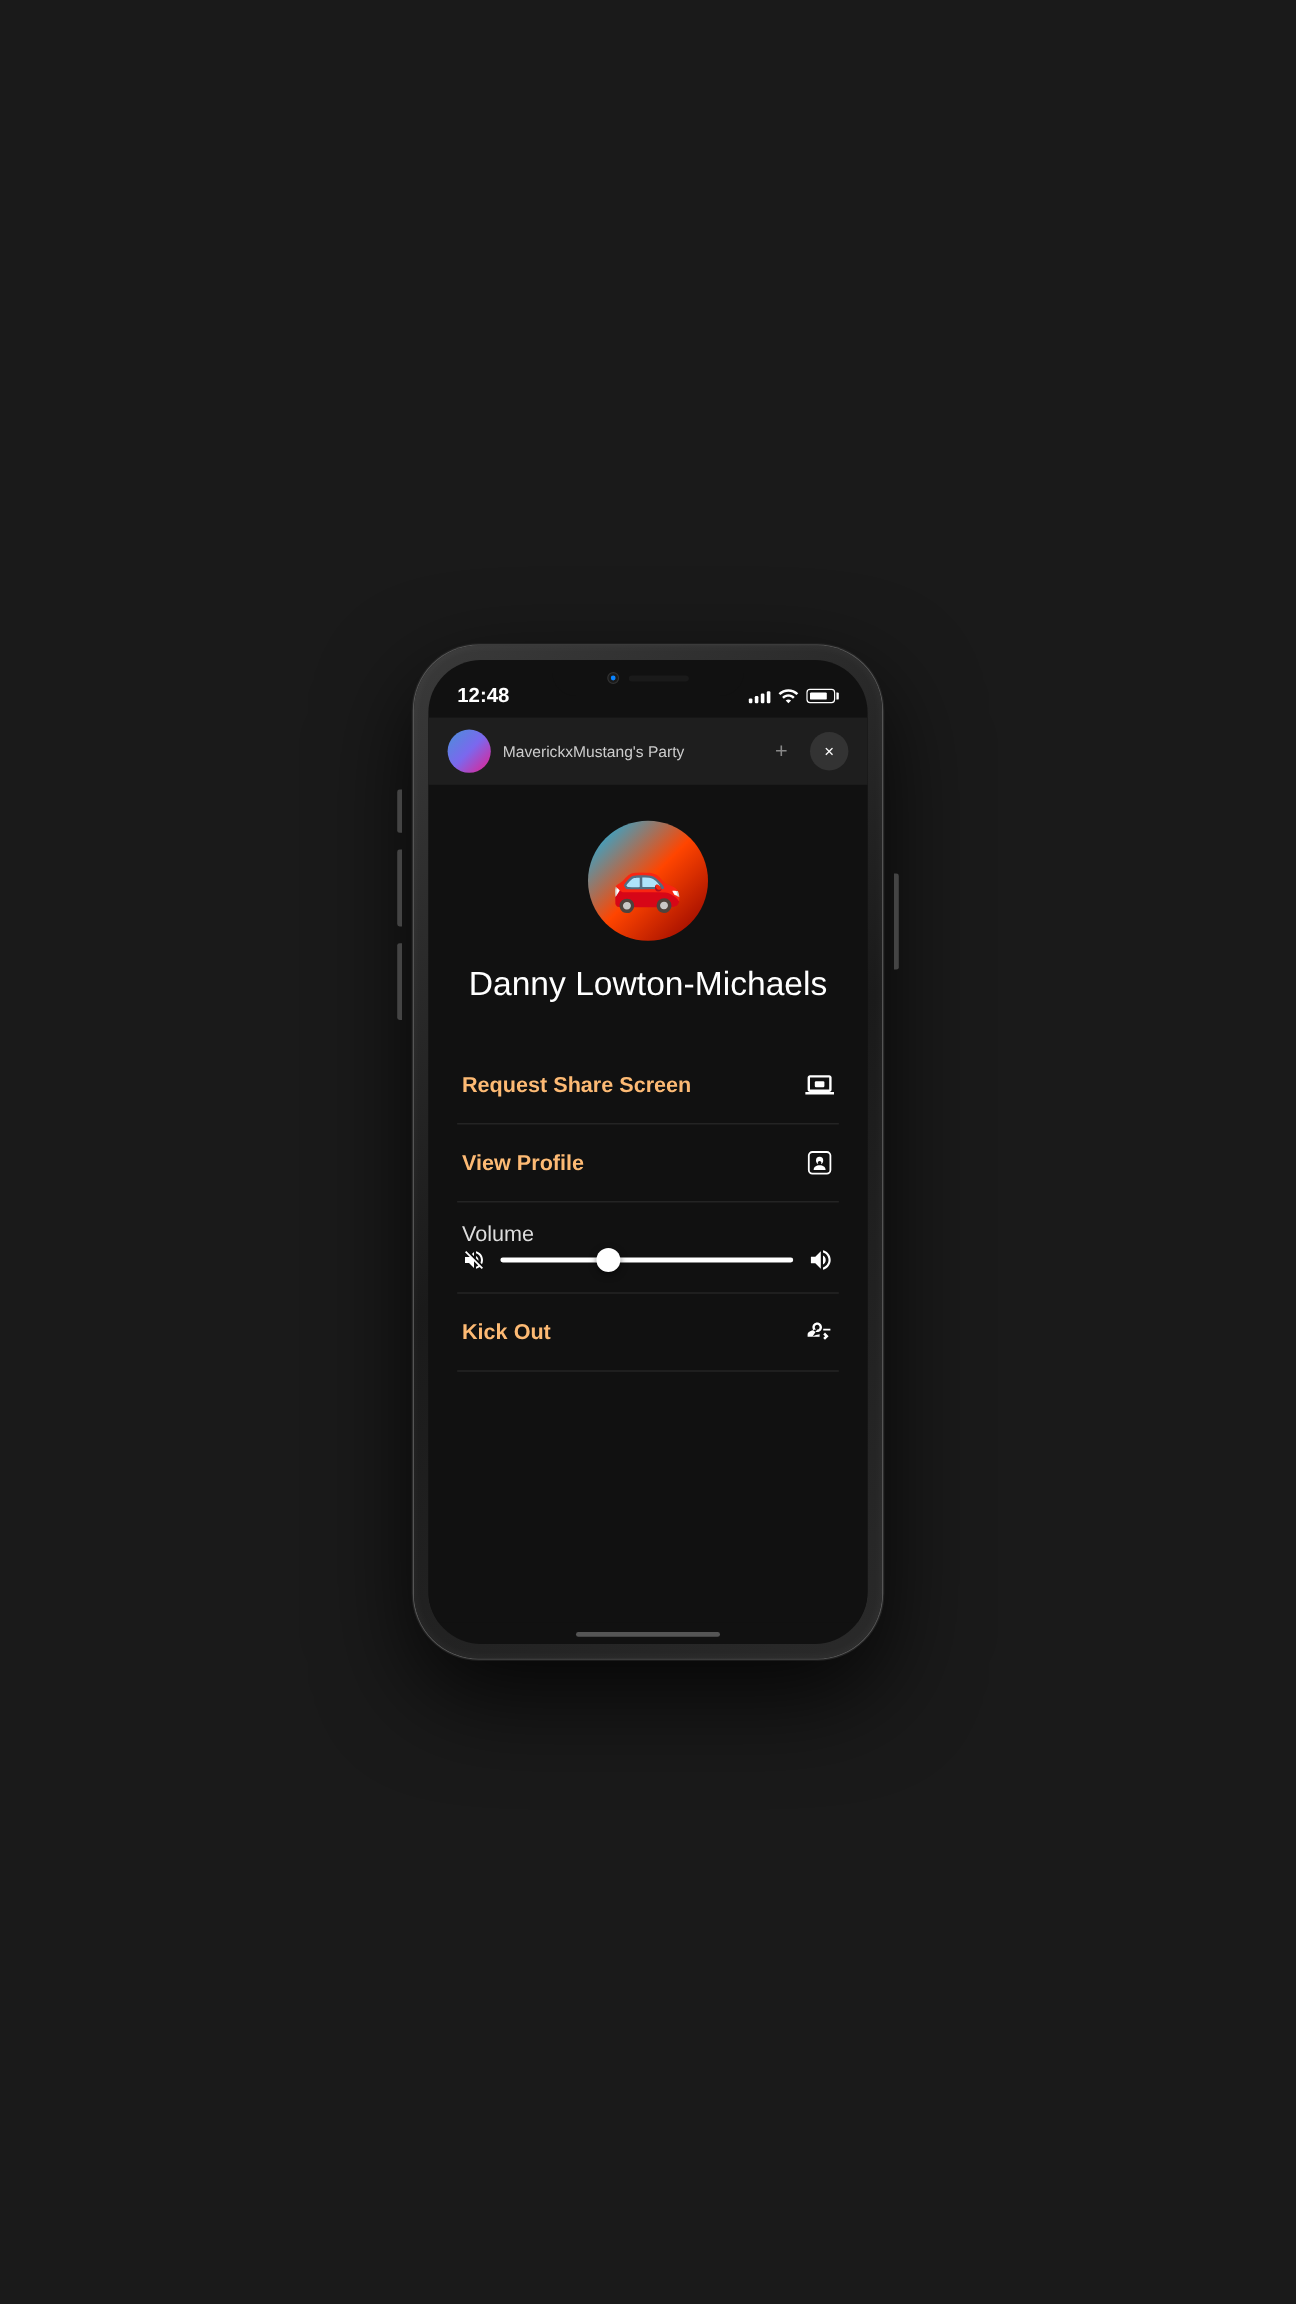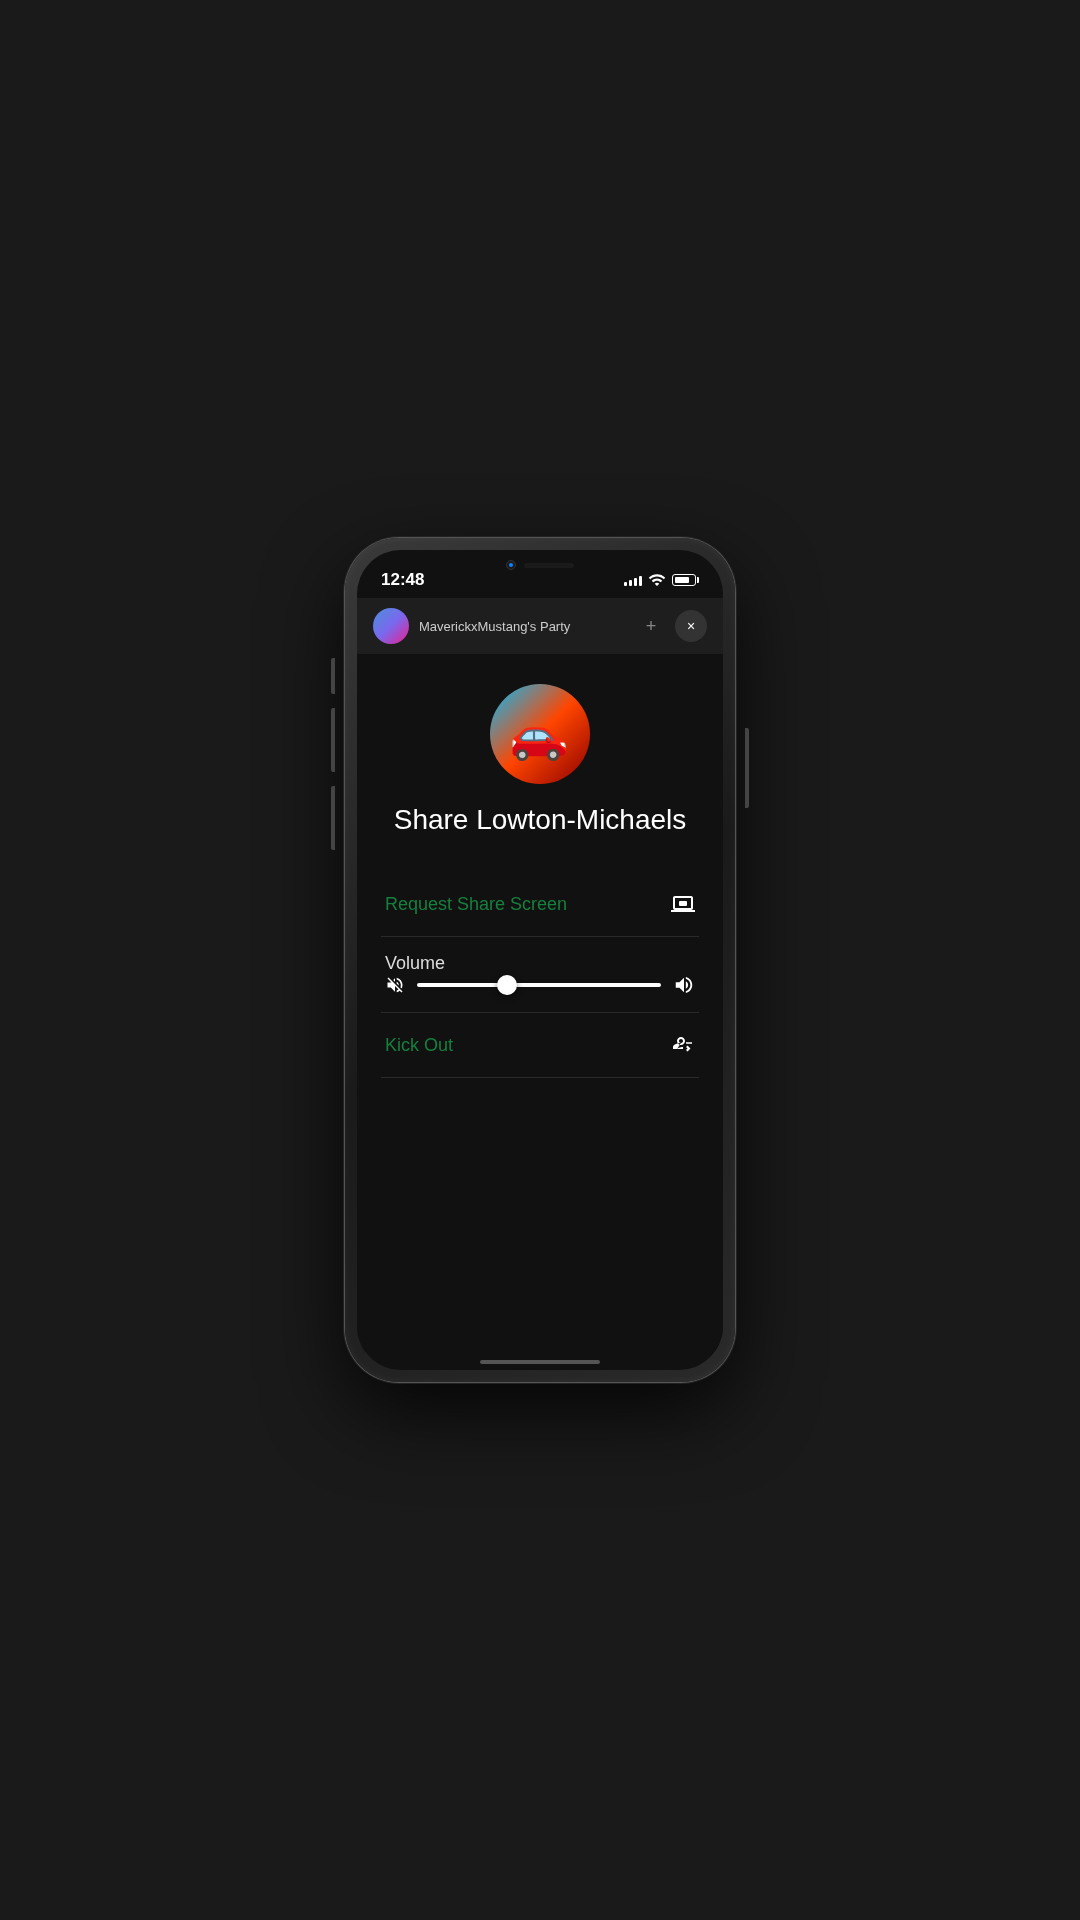--- a/index.html
+++ b/index.html
@@ -293,23 +293,23 @@
       padding: 20px 4px;
       border-bottom: 1px solid #2a2a2a;
       cursor: pointer;
     }
 
     .menu-item:last-child {
       border-bottom: 1px solid #2a2a2a;
     }
 
     .menu-item-label {
-      color: #15803d;
+      color: #fdba74;
       font-size: 18px;
-      font-weight: 400;
+      font-weight: 700;
     }
 
     .menu-item-icon {
       color: #fff;
       font-size: 22px;
     }
 
     
     .volume-section {
       width: 100%;
@@ -434,32 +434,41 @@
       <button class="party-add-btn">+</button>
       <button class="party-close-btn">×</button>
     </div>
 
     <div class="main-content">
 
       <div class="user-avatar">
         <span class="car-emoji">🚗</span>
       </div>
 
-      <h1 class="user-name">Share Lowton-Michaels</h1>
+      <h1 class="user-name">Danny Lowton-Michaels</h1>
 
       <div class="menu-list">
 
         <div class="menu-item">
           <span class="menu-item-label">Request Share Screen</span>
           <svg class="icon-svg menu-item-icon" viewBox="0 0 24 24">
             <path d="M20 18c1.1 0 1.99-.9 1.99-2L22 6c0-1.1-.9-2-2-2H4c-1.1 0-2 .9-2 2v10c0 1.1.9 2 2 2H0v2h24v-2h-4zM4 6h16v10H4V6z"></path>
             <rect x="8" y="9" width="8" height="5" rx="1"></rect>
           </svg>
         </div>
 
+        <div class="menu-item">
+          <span class="menu-item-label">View Profile</span>
+          <svg class="icon-svg menu-item-icon" viewBox="0 0 24 24">
+            <rect x="3" y="3" width="18" height="18" rx="3" fill="none" stroke="#fff" stroke-width="1.5"></rect>
+            <circle cx="12" cy="10" r="3" fill="#fff"></circle>
+            <path d="M7 18c0-2.76 2.24-4 5-4s5 1.24 5 4" fill="#fff"></path>
+            <circle cx="12" cy="12" r="1.5" fill="#111"></circle>
+          </svg>
+        </div>
 
         <div class="volume-section">
           <div class="volume-label">Volume</div>
           <div class="volume-control">
             <svg class="icon-svg volume-icon-mute" viewBox="0 0 24 24" style="width:20px;height:20px;">
               <path d="M16.5 12c0-1.77-1.02-3.29-2.5-4.03v2.21l2.45 2.45c.03-.2.05-.41.05-.63zm2.5 0c0 .94-.2 1.82-.54 2.64l1.51 1.51C20.63 14.91 21 13.5 21 12c0-4.28-2.99-7.86-7-8.77v2.06c2.89.86 5 3.54 5 6.71zM4.27 3L3 4.27 7.73 9H3v6h4l5 5v-6.73l4.25 4.25c-.67.52-1.42.93-2.25 1.18v2.06c1.38-.31 2.63-.95 3.69-1.81L19.73 21 21 19.73l-9-9L4.27 3zM12 4L9.91 6.09 12 8.18V4z"></path>
             </svg>
             <div class="volume-slider-container">
               <div class="volume-track"></div>
               <div class="volume-thumb"></div>

